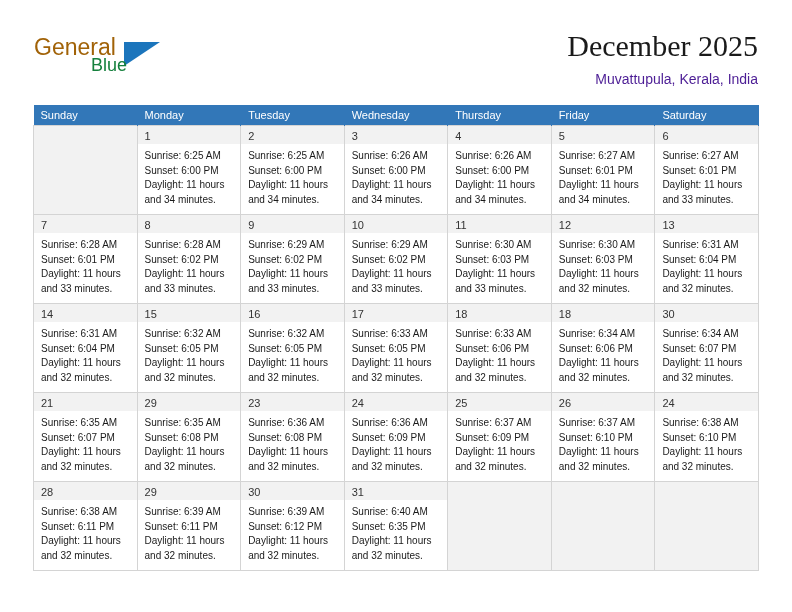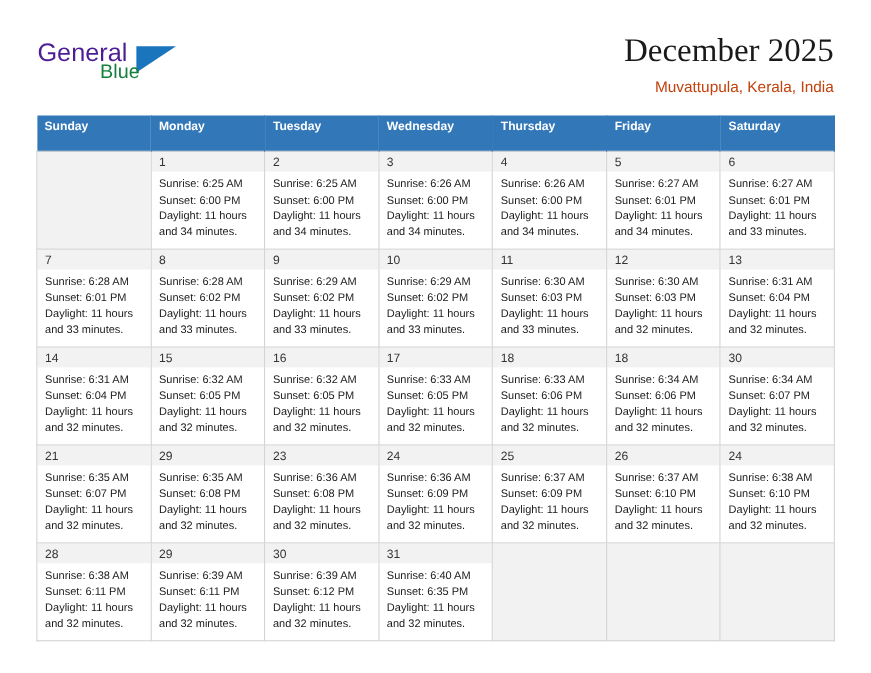--- a/index.html
+++ b/index.html
@@ -35,21 +35,21 @@
     top: 34px;
     width: 140px;
     height: 50px;
   }
   .logo-general {
     position: absolute;
     left: 0;
     top: 0;
     font-size: 23px;
     letter-spacing: 0px;
-    color: #4c1d95;
+    color: #a16207;
     font-family: "Liberation Sans", sans-serif;
   }
   .logo-blue {
     position: absolute;
     left: 57px;
     top: 21px;
     font-size: 18px;
     color: #15803d;
     font-family: "Liberation Sans", sans-serif;
   }
@@ -72,42 +72,42 @@
   .month-title {
     font-size: 30px;
     font-weight: normal;
     color: #1a1a1a;
     line-height: 36px;
     white-space: nowrap;
     font-family: Liberation Serif, serif;
   }
   .location {
     font-size: 14px;
-    color: #c2410c;
+    color: #4c1d95;
     line-height: 20px;
     margin-top: 5px;
     white-space: nowrap;
   }
 
   
   .cal {
     position: absolute;
     left: 33px;
     top: 105px;
     width: 726px;
     border-collapse: collapse;
     table-layout: fixed;
   }
   .cal th {
     background: #3277b8;
     color: #ffffff;
     font-size: 11px;
-    font-weight: bold;
+    font-weight: normal;
     text-align: left;
-    padding: 4px 0 16px 7px;
+    padding: 4px 0 4px 7px;
     height: 19px;
     box-sizing: border-box;
     border-right: 1px solid #3277b8;
   }
   .cal td {
     vertical-align: top;
     border: 1px solid #d4d4d4;
     padding: 0;
     height: 89px;
     box-sizing: border-box;

